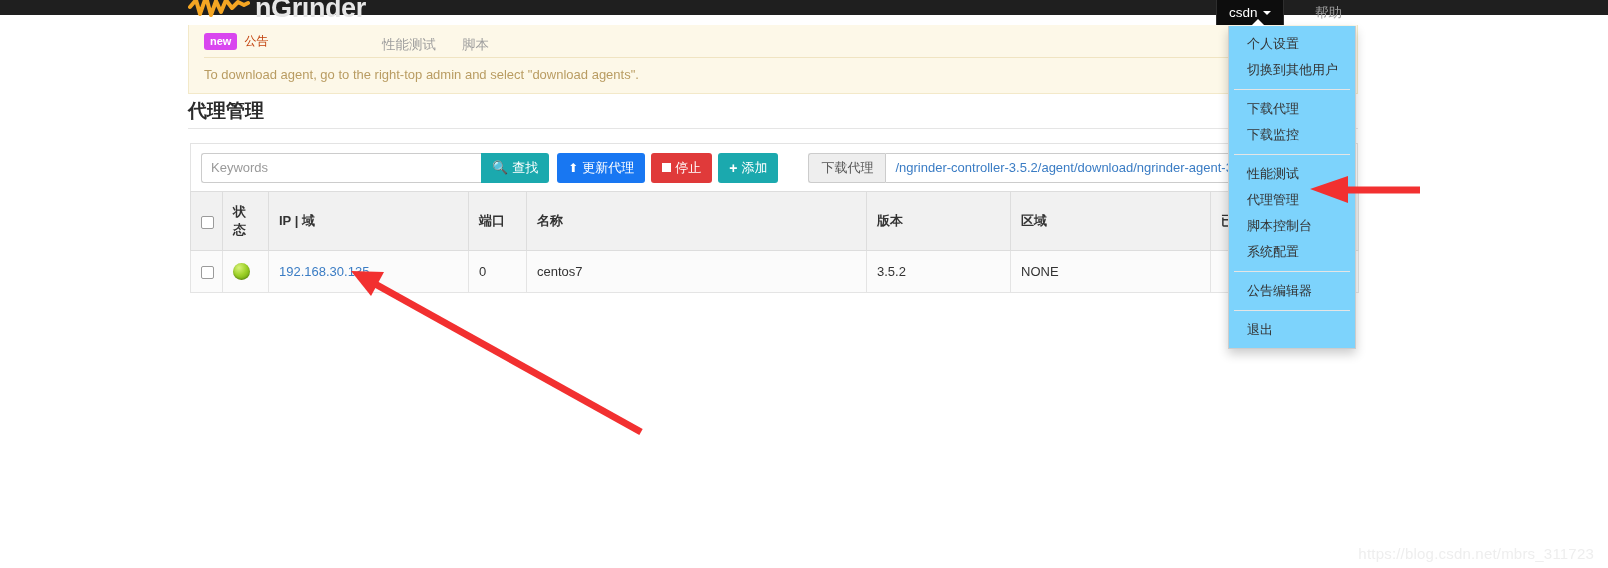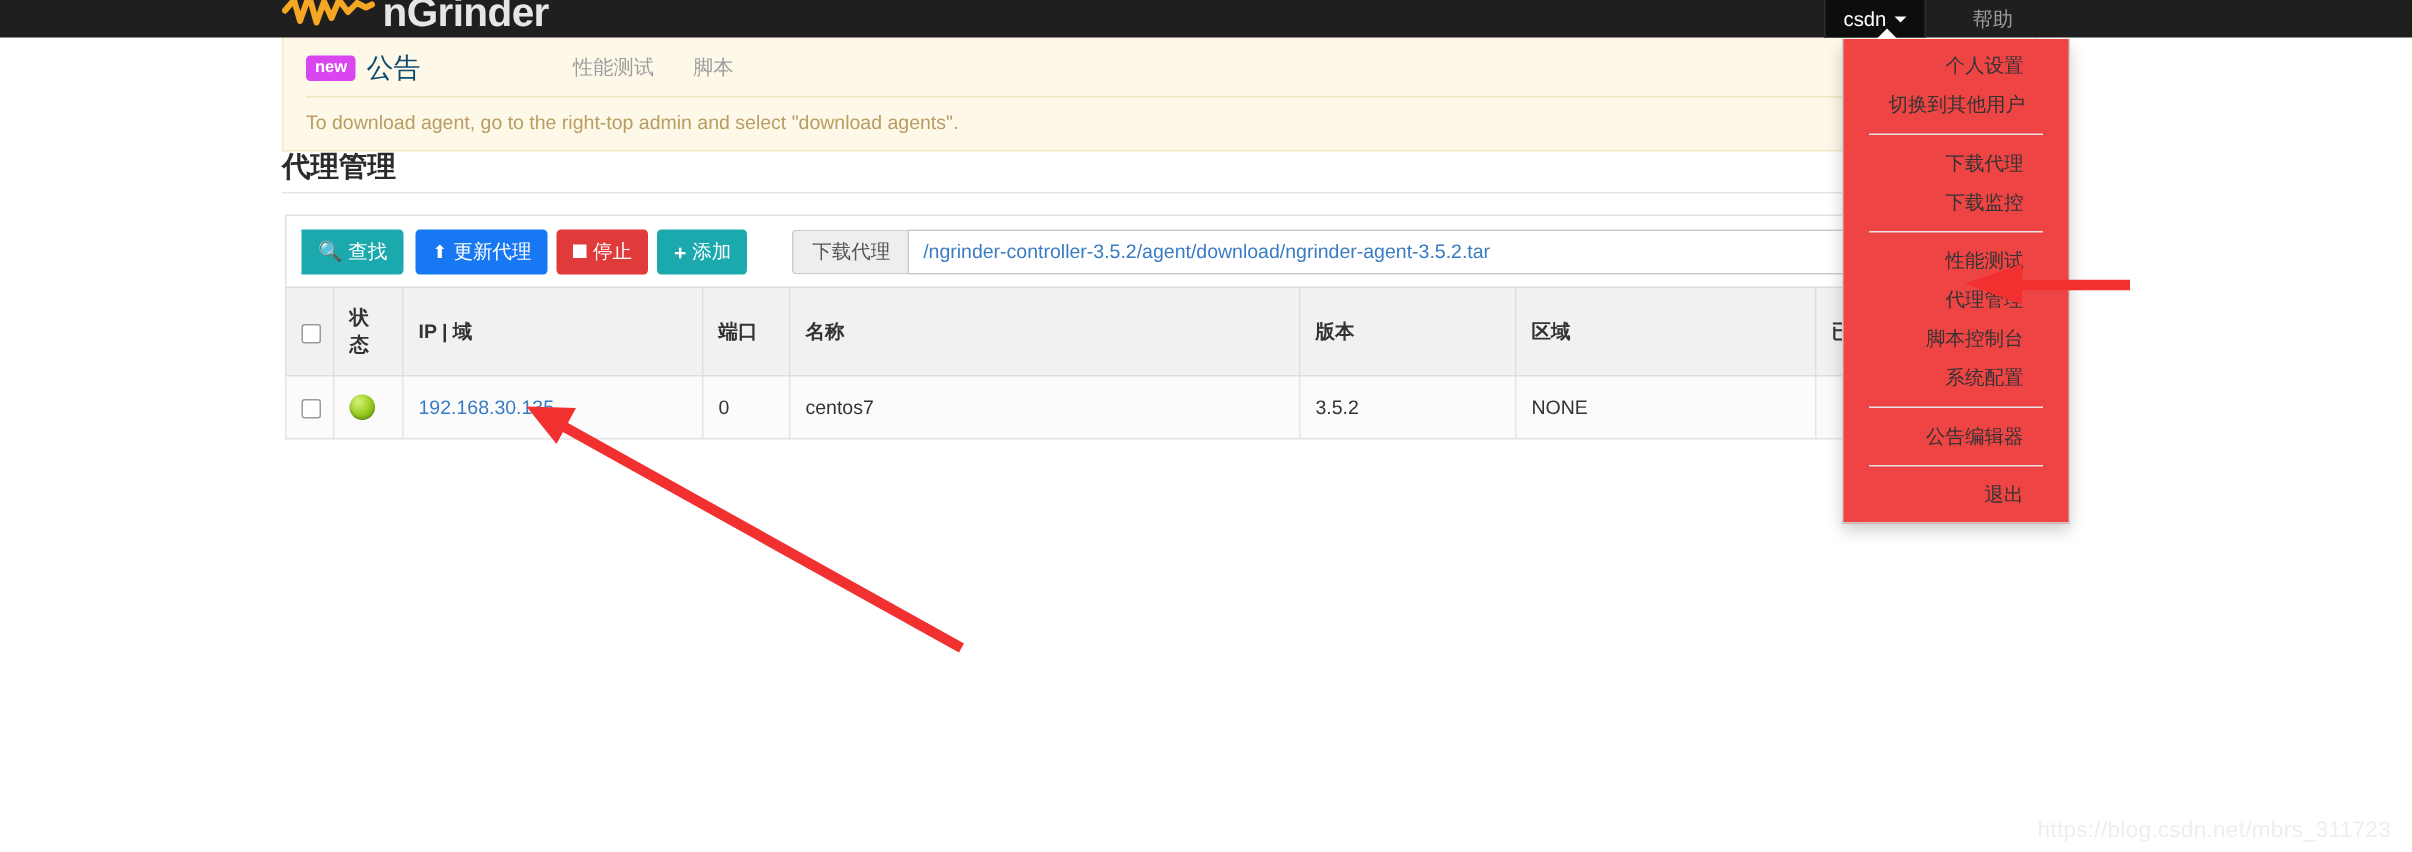--- a/index.html
+++ b/index.html
@@ -15,21 +15,21 @@
     color: #333333;
     position: relative;
     overflow: hidden;
   }
 
   
   #navbar {
     position: absolute;
     left: 0; top: 0;
     width: 1608px;
-    height: 25px;
+    height: 15px;
     background: #1f1f1f;
     z-index: 40;
   }
   #navbar-inner {
     position: relative;
     width: 100%;
     height: 100%;
   }
   .brand {
     position: absolute;
@@ -102,27 +102,26 @@
     cursor: pointer;
     white-space: nowrap;
   }
 
   
   #admin-dropdown {
     position: absolute;
     left: 1228px;
     top: 26px;
     width: 118px;
-    background: #ef4444;
+    background: #7dd3fc;
     border: 1px solid #cccccc;
     border-top: none;
     box-shadow: 0 5px 10px rgba(0,0,0,0.2);
     z-index: 60;
-    padding: 5px 16px;
-    text-align: right;
+    padding: 5px 4px;
   }
   #admin-dropdown .dd-caret {
     position: absolute;
     top: -7px;
     left: 22px;
     width: 0; height: 0;
     border-left: 7px solid transparent;
     border-right: 7px solid transparent;
     border-bottom: 7px solid #ffffff;
   }
@@ -165,22 +164,22 @@
   .badge-new {
     background: #d946ef;
     color: #ffffff;
     font-size: 11px;
     font-weight: bold;
     border-radius: 3px;
     padding: 1px 6px 2px 6px;
     line-height: 14px;
   }
   .ann-title {
-    color: #0c4a6e;
-    font-size: 18px;
+    color: #c2410c;
+    font-size: 12px;
   }
   .ann-body {
     padding-top: 9px;
     color: #b99c62;
     font-size: 13px;
   }
 
   
   #page-title {
     position: absolute;
@@ -417,20 +416,21 @@
     <span class="ann-title">公告</span>
   </div>
   <div class="ann-body">To download agent, go to the right-top admin and select "download agents".</div>
 </div>
 
 <div id="page-title">代理管理</div>
 <div id="title-rule"></div>
 
 <div id="toolbar">
   <div class="input-group">
+    <input id="keywords-input" type="text" placeholder="Keywords" style="">
     <button class="btn btn-search">
       <span class="ico ico-search">🔍</span>
       <span>查找</span>
     </button>
   </div>
 
   <button class="btn btn-update">
     <span class="ico ico-up">⬆</span>
     <span>更新代理</span>
   </button>

